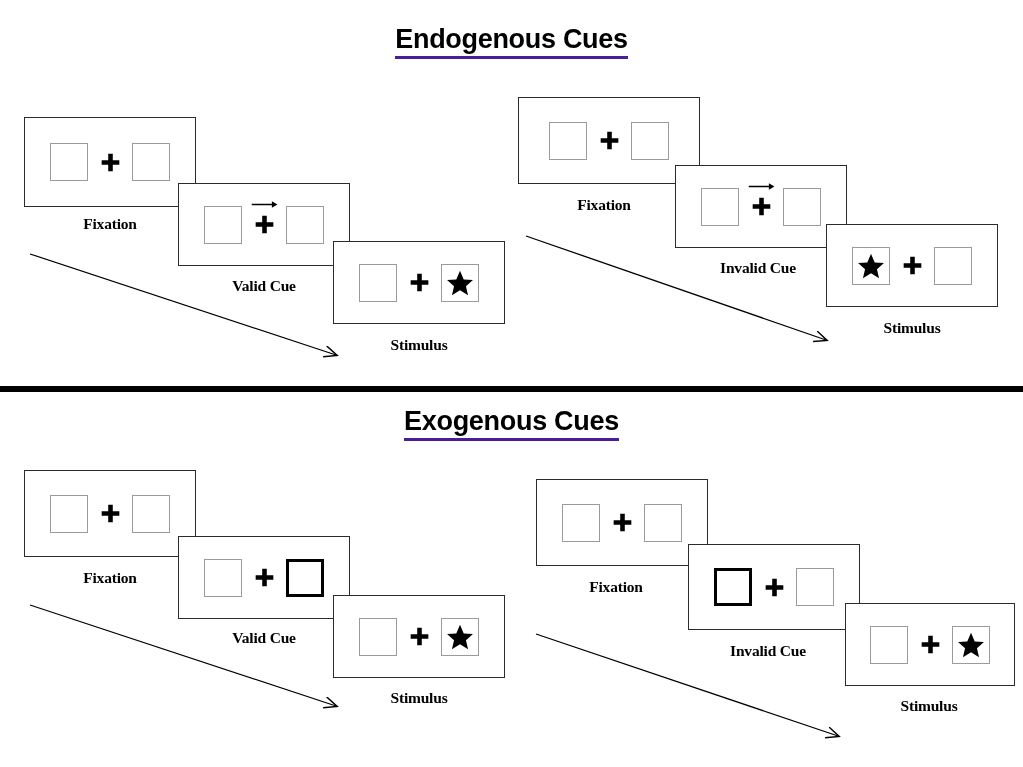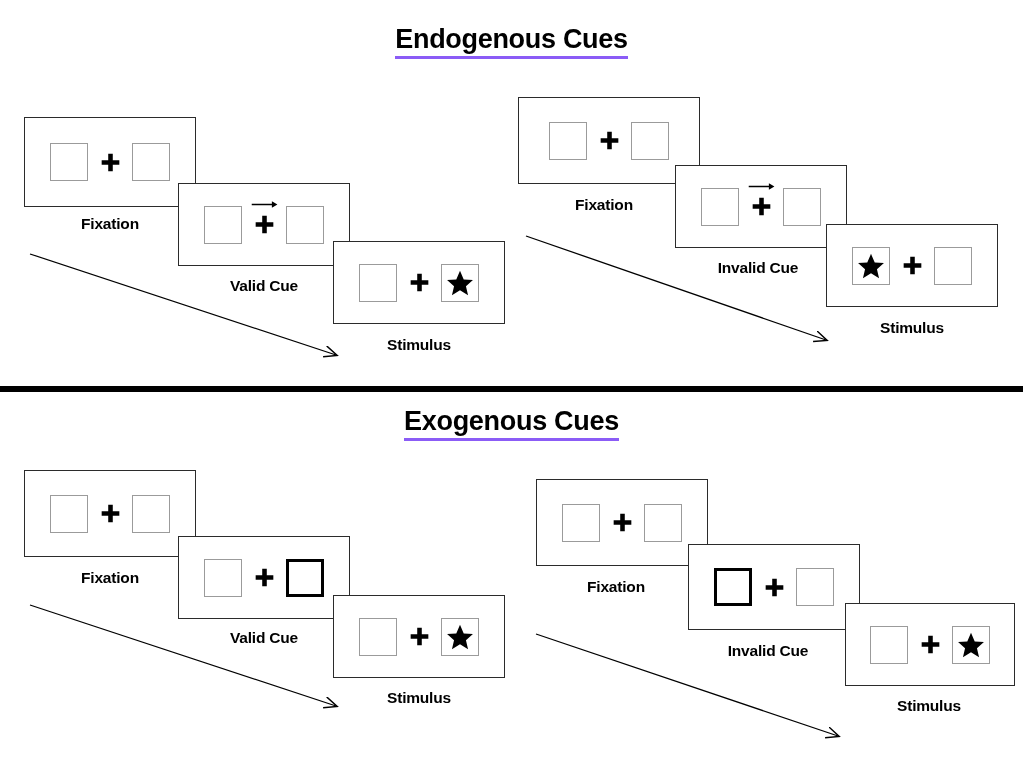--- a/index.html
+++ b/index.html
@@ -18,21 +18,21 @@
   .section-title{
     position:absolute;
     left:0;width:1023px;
     text-align:center;
     font-weight:bold;
     font-size:27px;
     letter-spacing:-0.3px;
     white-space:nowrap;
   }
   .section-title span{
-    border-bottom:3px solid #8b5cf6;
+    border-bottom:3px solid #4c1d95;
     padding-bottom:2px;
   }
 
   .divider{
     position:absolute;
     left:0;
     width:1023px;
     height:6px;
     background:#000;
   }
@@ -91,20 +91,21 @@
     display:block;
   }
 
   .panel-label{
     position:absolute;
     font-weight:bold;
     font-size:15.5px;
     white-space:nowrap;
     text-align:center;
     letter-spacing:-0.2px;
+    font-family:Liberation Serif, serif;
   }
 
   .flowarrow{
     position:absolute;
     overflow:visible;
   }
 </style>
 </head>
 <body>
 

